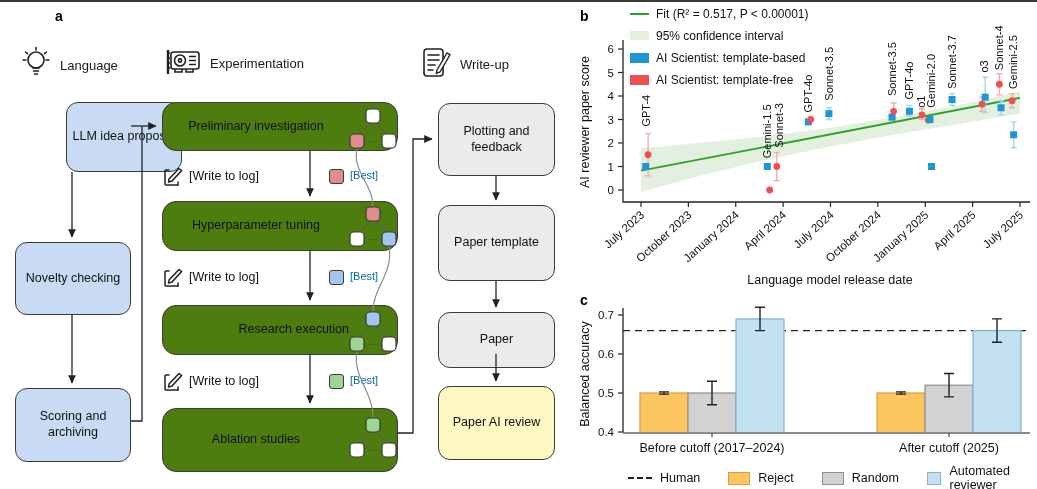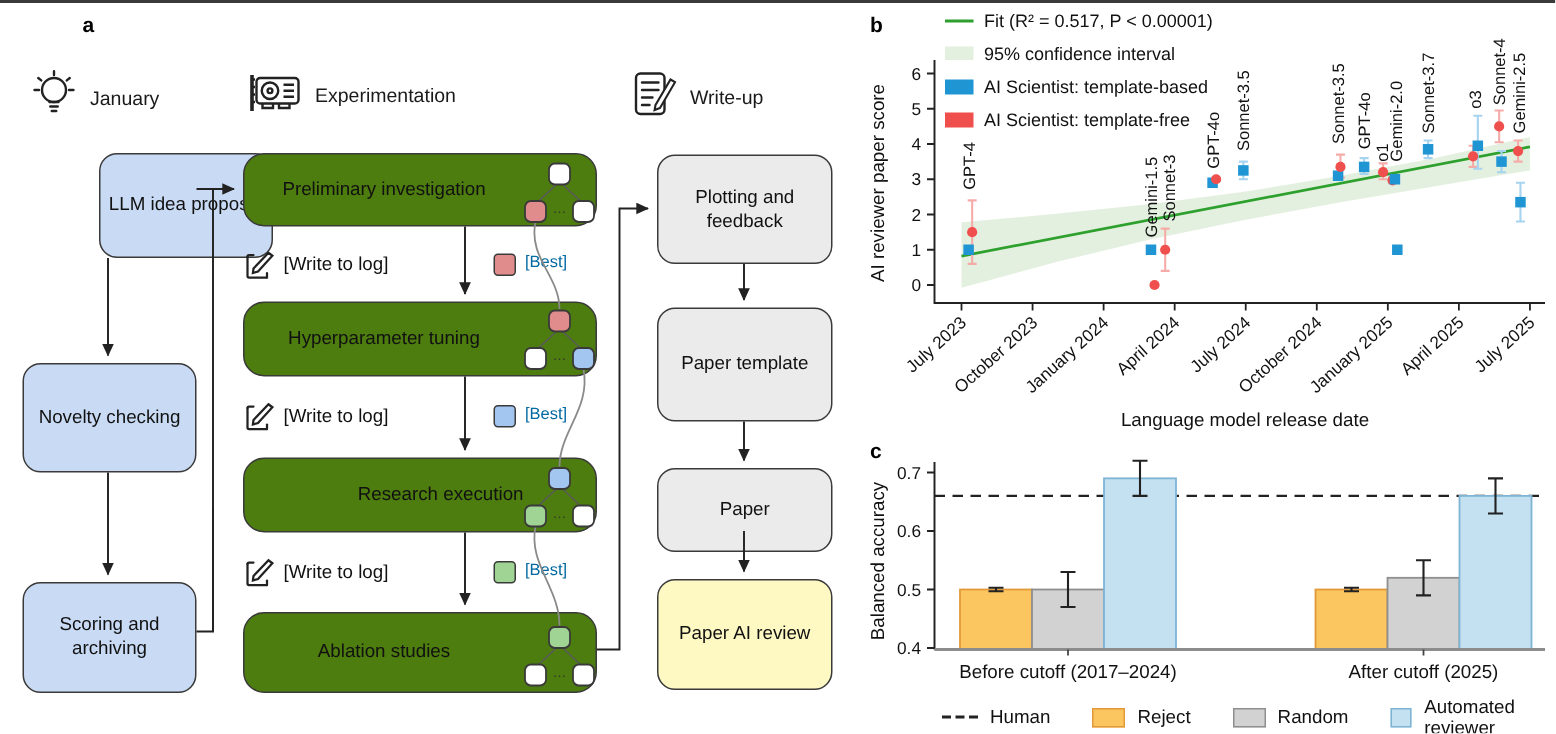--- a/index.html
+++ b/index.html
@@ -43,21 +43,21 @@
   <div class="colhead" style="left:20px;top:46px;">
     <span>
       <svg width="32" height="36" viewBox="0 0 32 36">
         <g stroke="#222" stroke-width="1.6" fill="none" stroke-linecap="round">
           <circle cx="16" cy="14" r="8"></circle>
           <path d="M13,22 h6 M13.5,25 h5 M14.5,28 h3"></path>
           <path d="M16,1.5 v2.5 M5.5,6 l2,1.6 M26.5,6 l-2,1.6 M3,14 h3 M26,14 h3"></path>
         </g>
       </svg>
     </span>
-    <span>January</span>
+    <span>Language</span>
   </div>
 
   <div class="colhead" style="left:164px;top:46px;">
     <span>
       <svg width="38" height="32" viewBox="0 0 38 32">
         <g stroke="#222" stroke-width="1.6" fill="none">
           <path d="M4,4 v24" stroke-width="2.4"></path>
           <path d="M4,7 h2 M4,12 h2 M4,17 h2 M4,22 h2"></path>
           <rect x="7" y="6" width="28" height="17" rx="2.5"></rect>
           <circle cx="16" cy="14.5" r="5.5"></circle>
@@ -95,21 +95,21 @@
 
   <div class="flowbox box-orange" style="left:162px;top:102px;width:236px;height:49px;">
     <span class="lbl">Preliminary investigation</span>
   </div>
   <div class="flowbox box-orange" style="left:162px;top:201px;width:236px;height:50px;">
     <span class="lbl">Hyperparameter tuning</span>
   </div>
   <div class="flowbox box-orange" style="left:162px;top:305px;width:236px;height:50px;justify-content:flex-end;">
     <span class="lbl">Research execution</span>
   </div>
-  <div class="flowbox box-orange" style="left:162px;top:408px;width:236px;height:54px;text-align:center;">
+  <div class="flowbox box-orange" style="left:162px;top:408px;width:236px;height:64px;text-align:center;">
     <span class="lbl">Ablation studies</span>
   </div>
 
   <div class="logrow-icon" style="left:163px;top:166px;">
     <svg width="22" height="22" viewBox="0 0 22 22">
         <g stroke="#222" stroke-width="1.5" fill="none" stroke-linecap="round">
           <path d="M2,5 v13 a1,1 0 0 0 1,1 h12"></path>
           <path d="M2,5 a1,1 0 0 1 1,-1 h3"></path>
           <path d="M15,19 v-3"></path>
           <path d="M6,13 L16,2.5 l2.6,2 L9,15 l-3.4,1 z" fill="#fff"></path>

